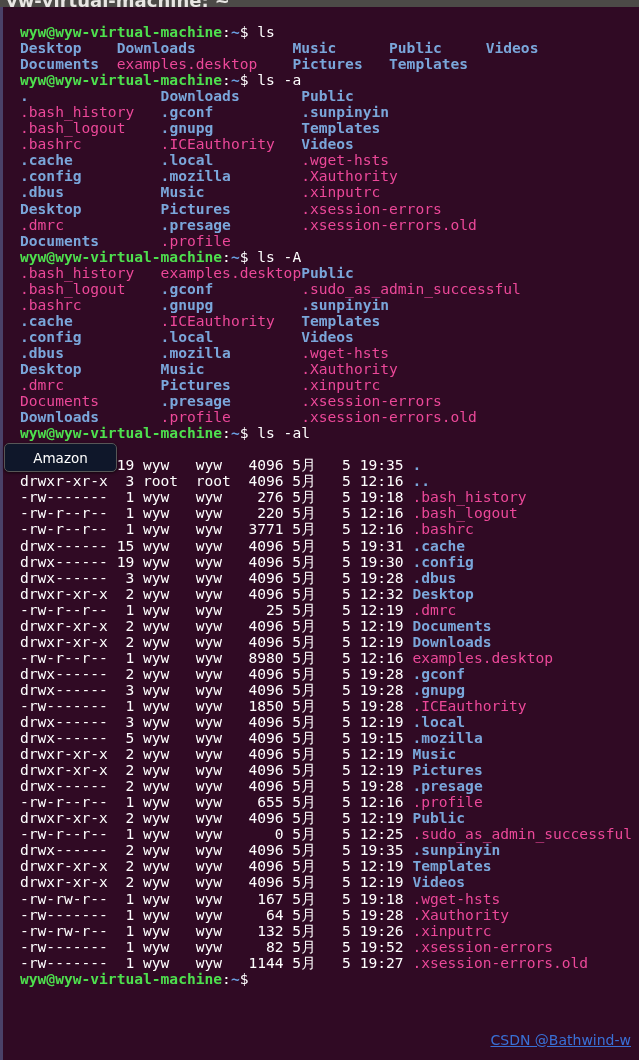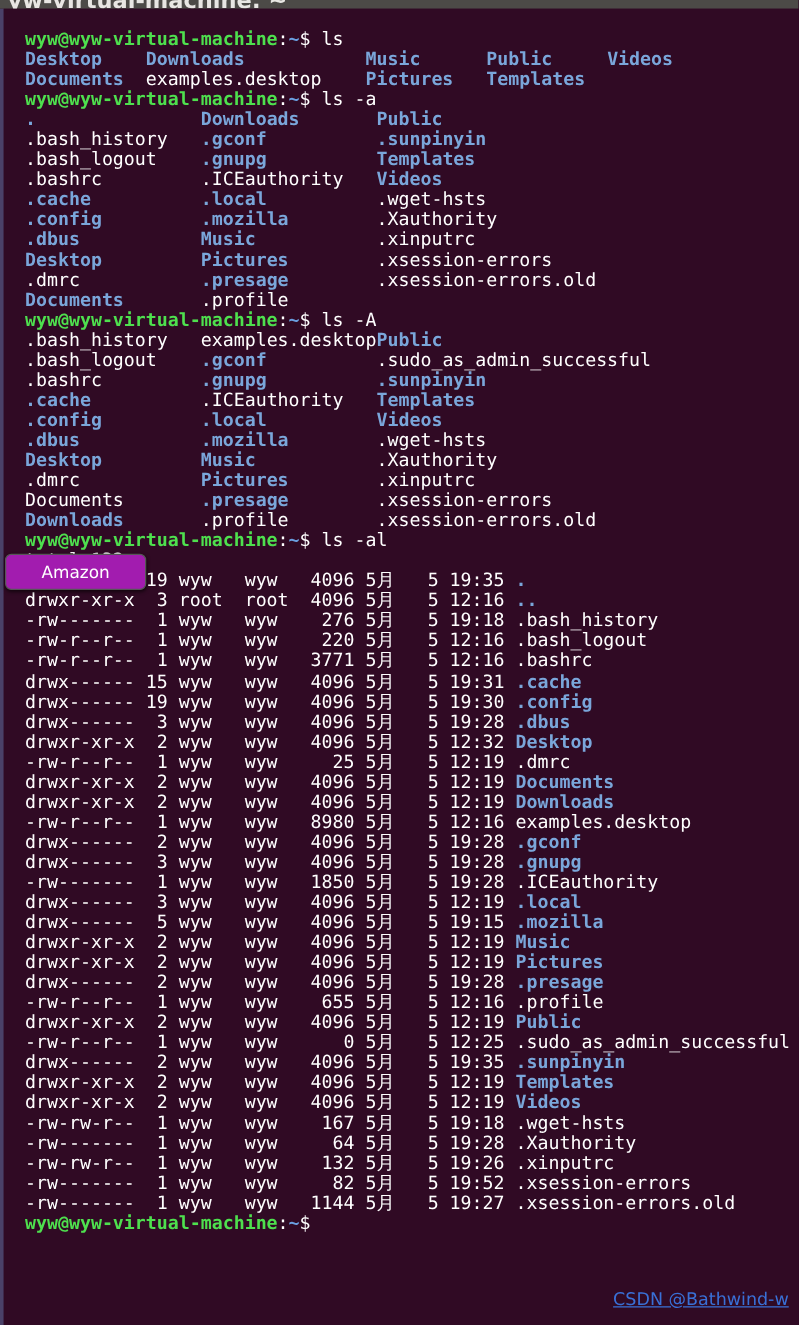--- a/index.html
+++ b/index.html
@@ -72,31 +72,31 @@
     letter-spacing: 0px;
     color: #e6e1dc;
     height: 16.05px;
   }
   .line span { white-space: pre; }
 
   .prompt   { color: #4ee04e; font-weight: bold; }
   .pdir     { color: #6a9fe0; font-weight: bold; }
   .pcmd     { color: #ffffff; }
   .dir      { color: #7aa6da; font-weight: bold; }
-  .file     { color: #ffffff; }
+  .file     { color: #ec4899; }
   .plain    { color: #ffffff; }
 
   
   #tooltip {
     position: absolute;
     left: 4px;
     top: 443px;
     width: 111px;
     height: 27px;
-    background: #a21caf;
+    background: #0f172a;
     border: 1px solid #575757;
     border-radius: 5px;
     color: #ffffff;
     font-family: "DejaVu Sans", "Liberation Sans", sans-serif;
     font-size: 13.5px;
     display: flex;
     align-items: center;
     justify-content: center;
     box-shadow: 0 1px 3px rgba(0,0,0,0.6);
   }

